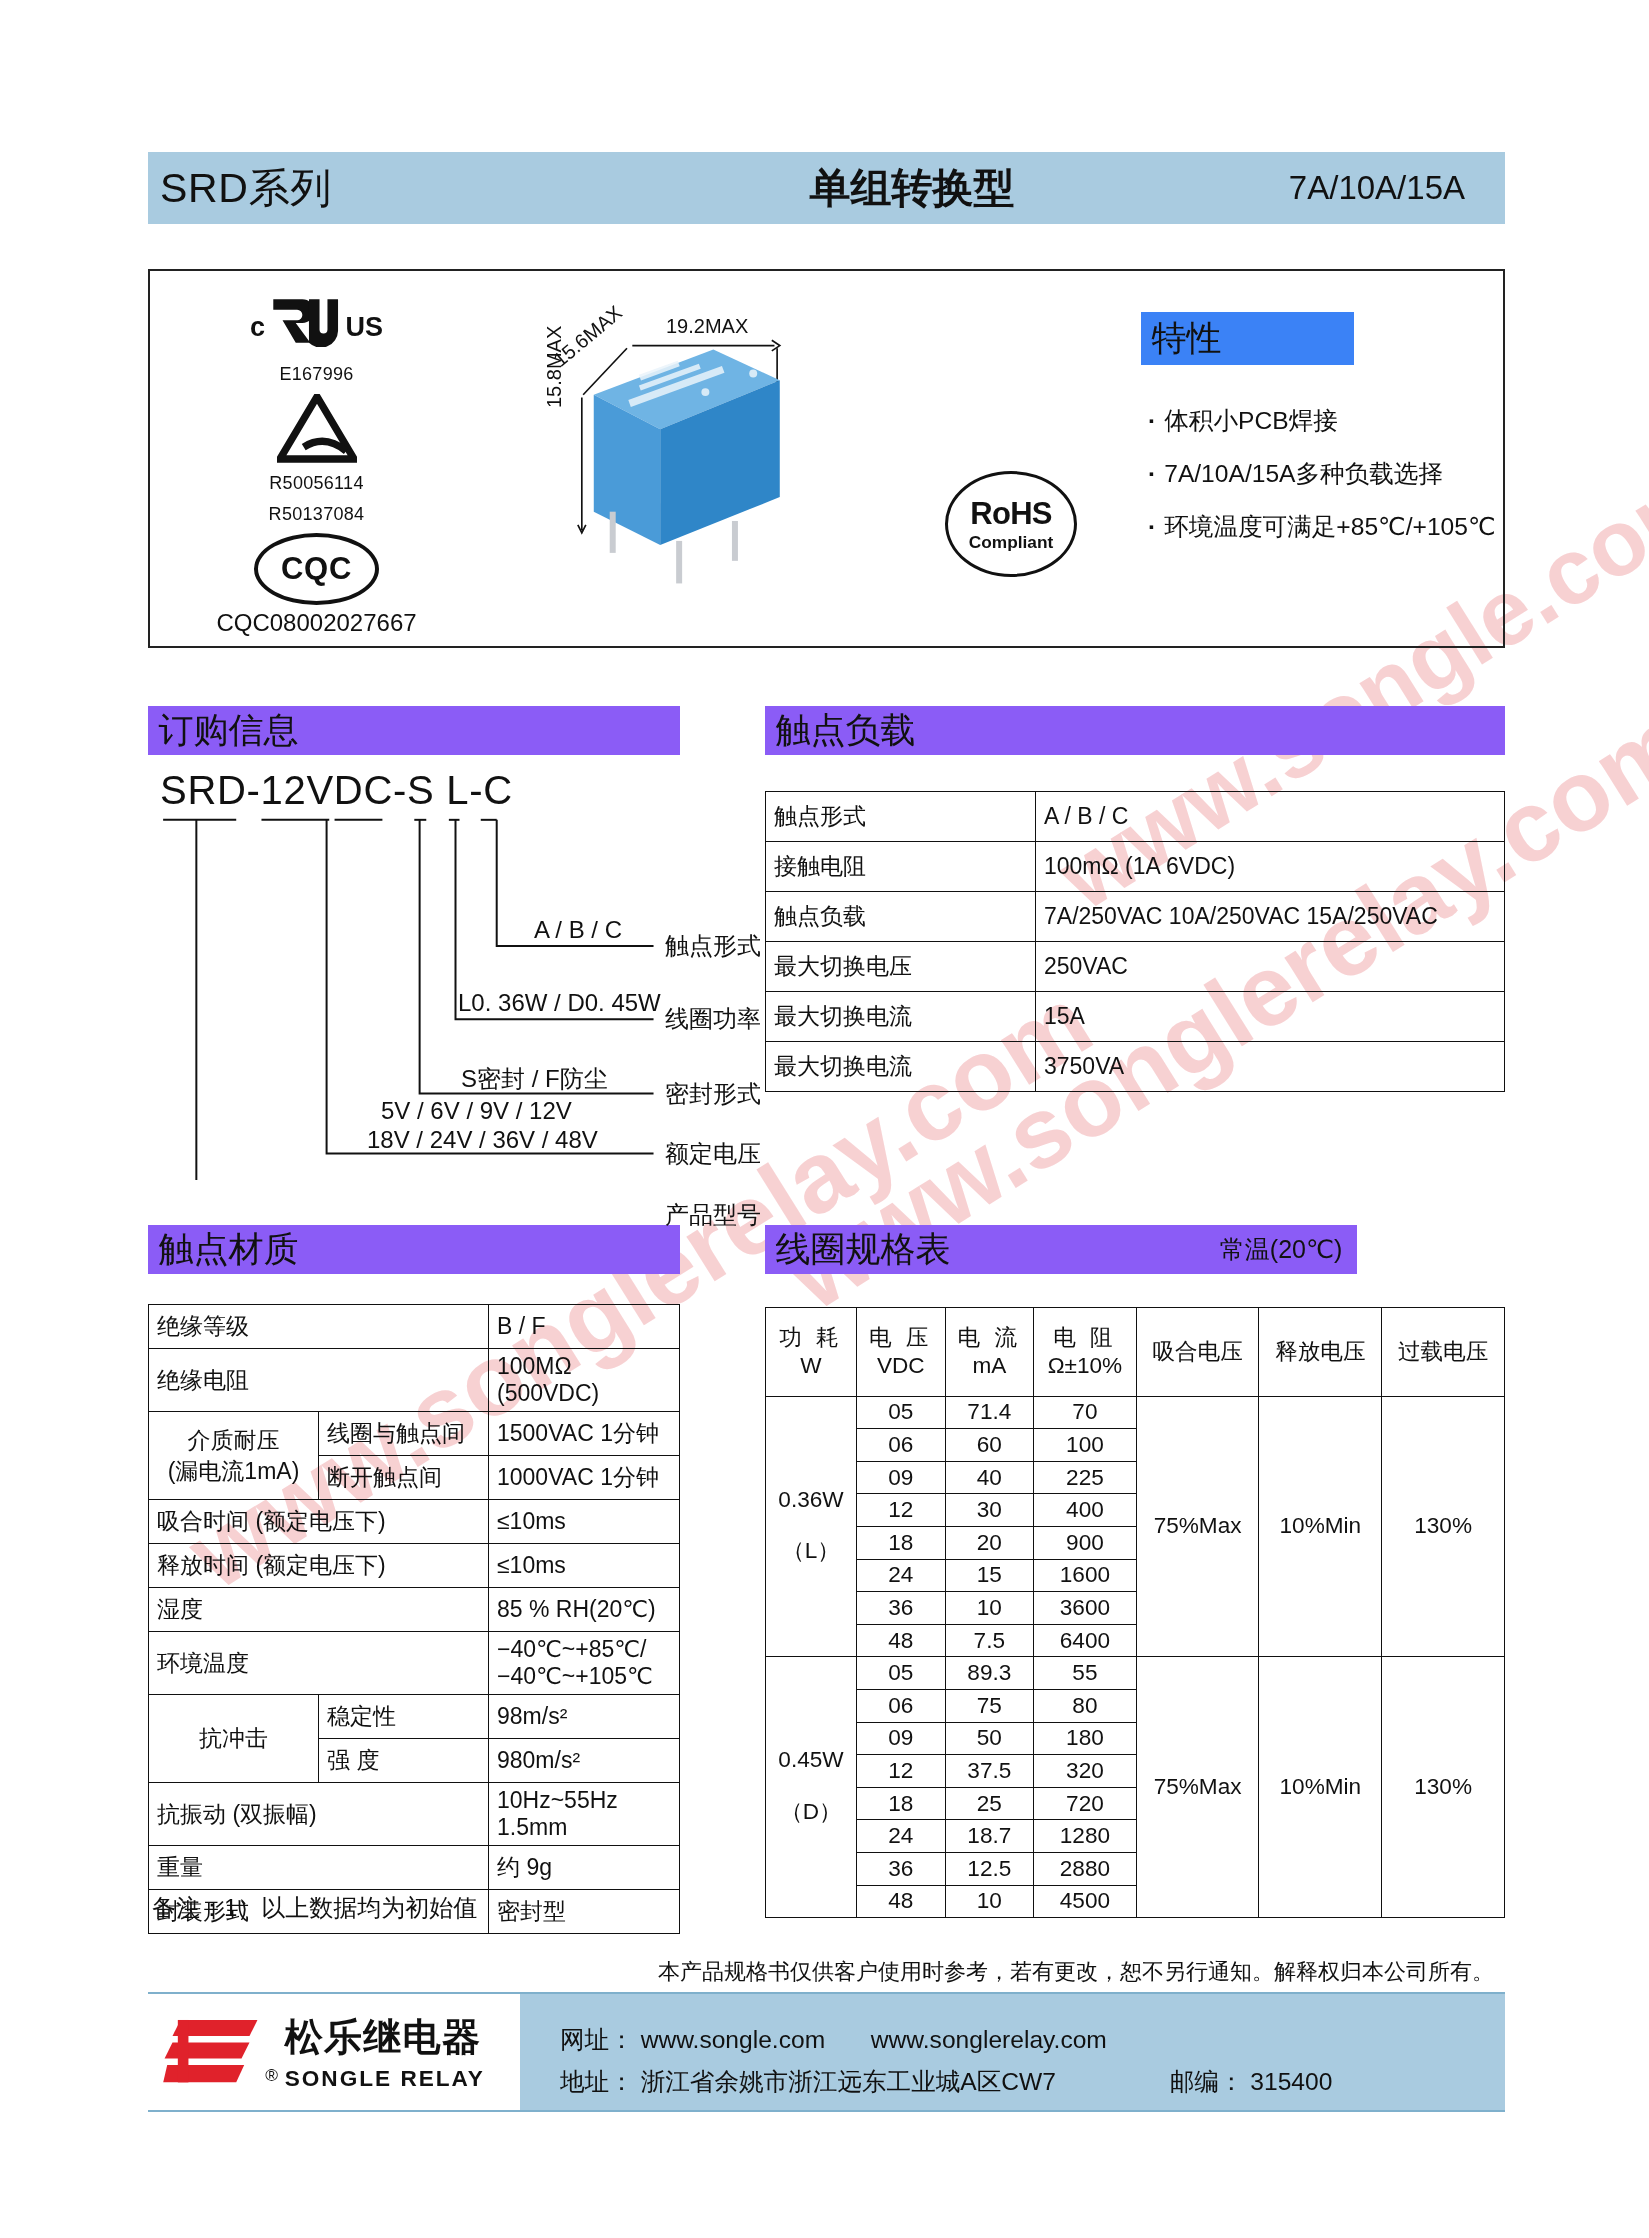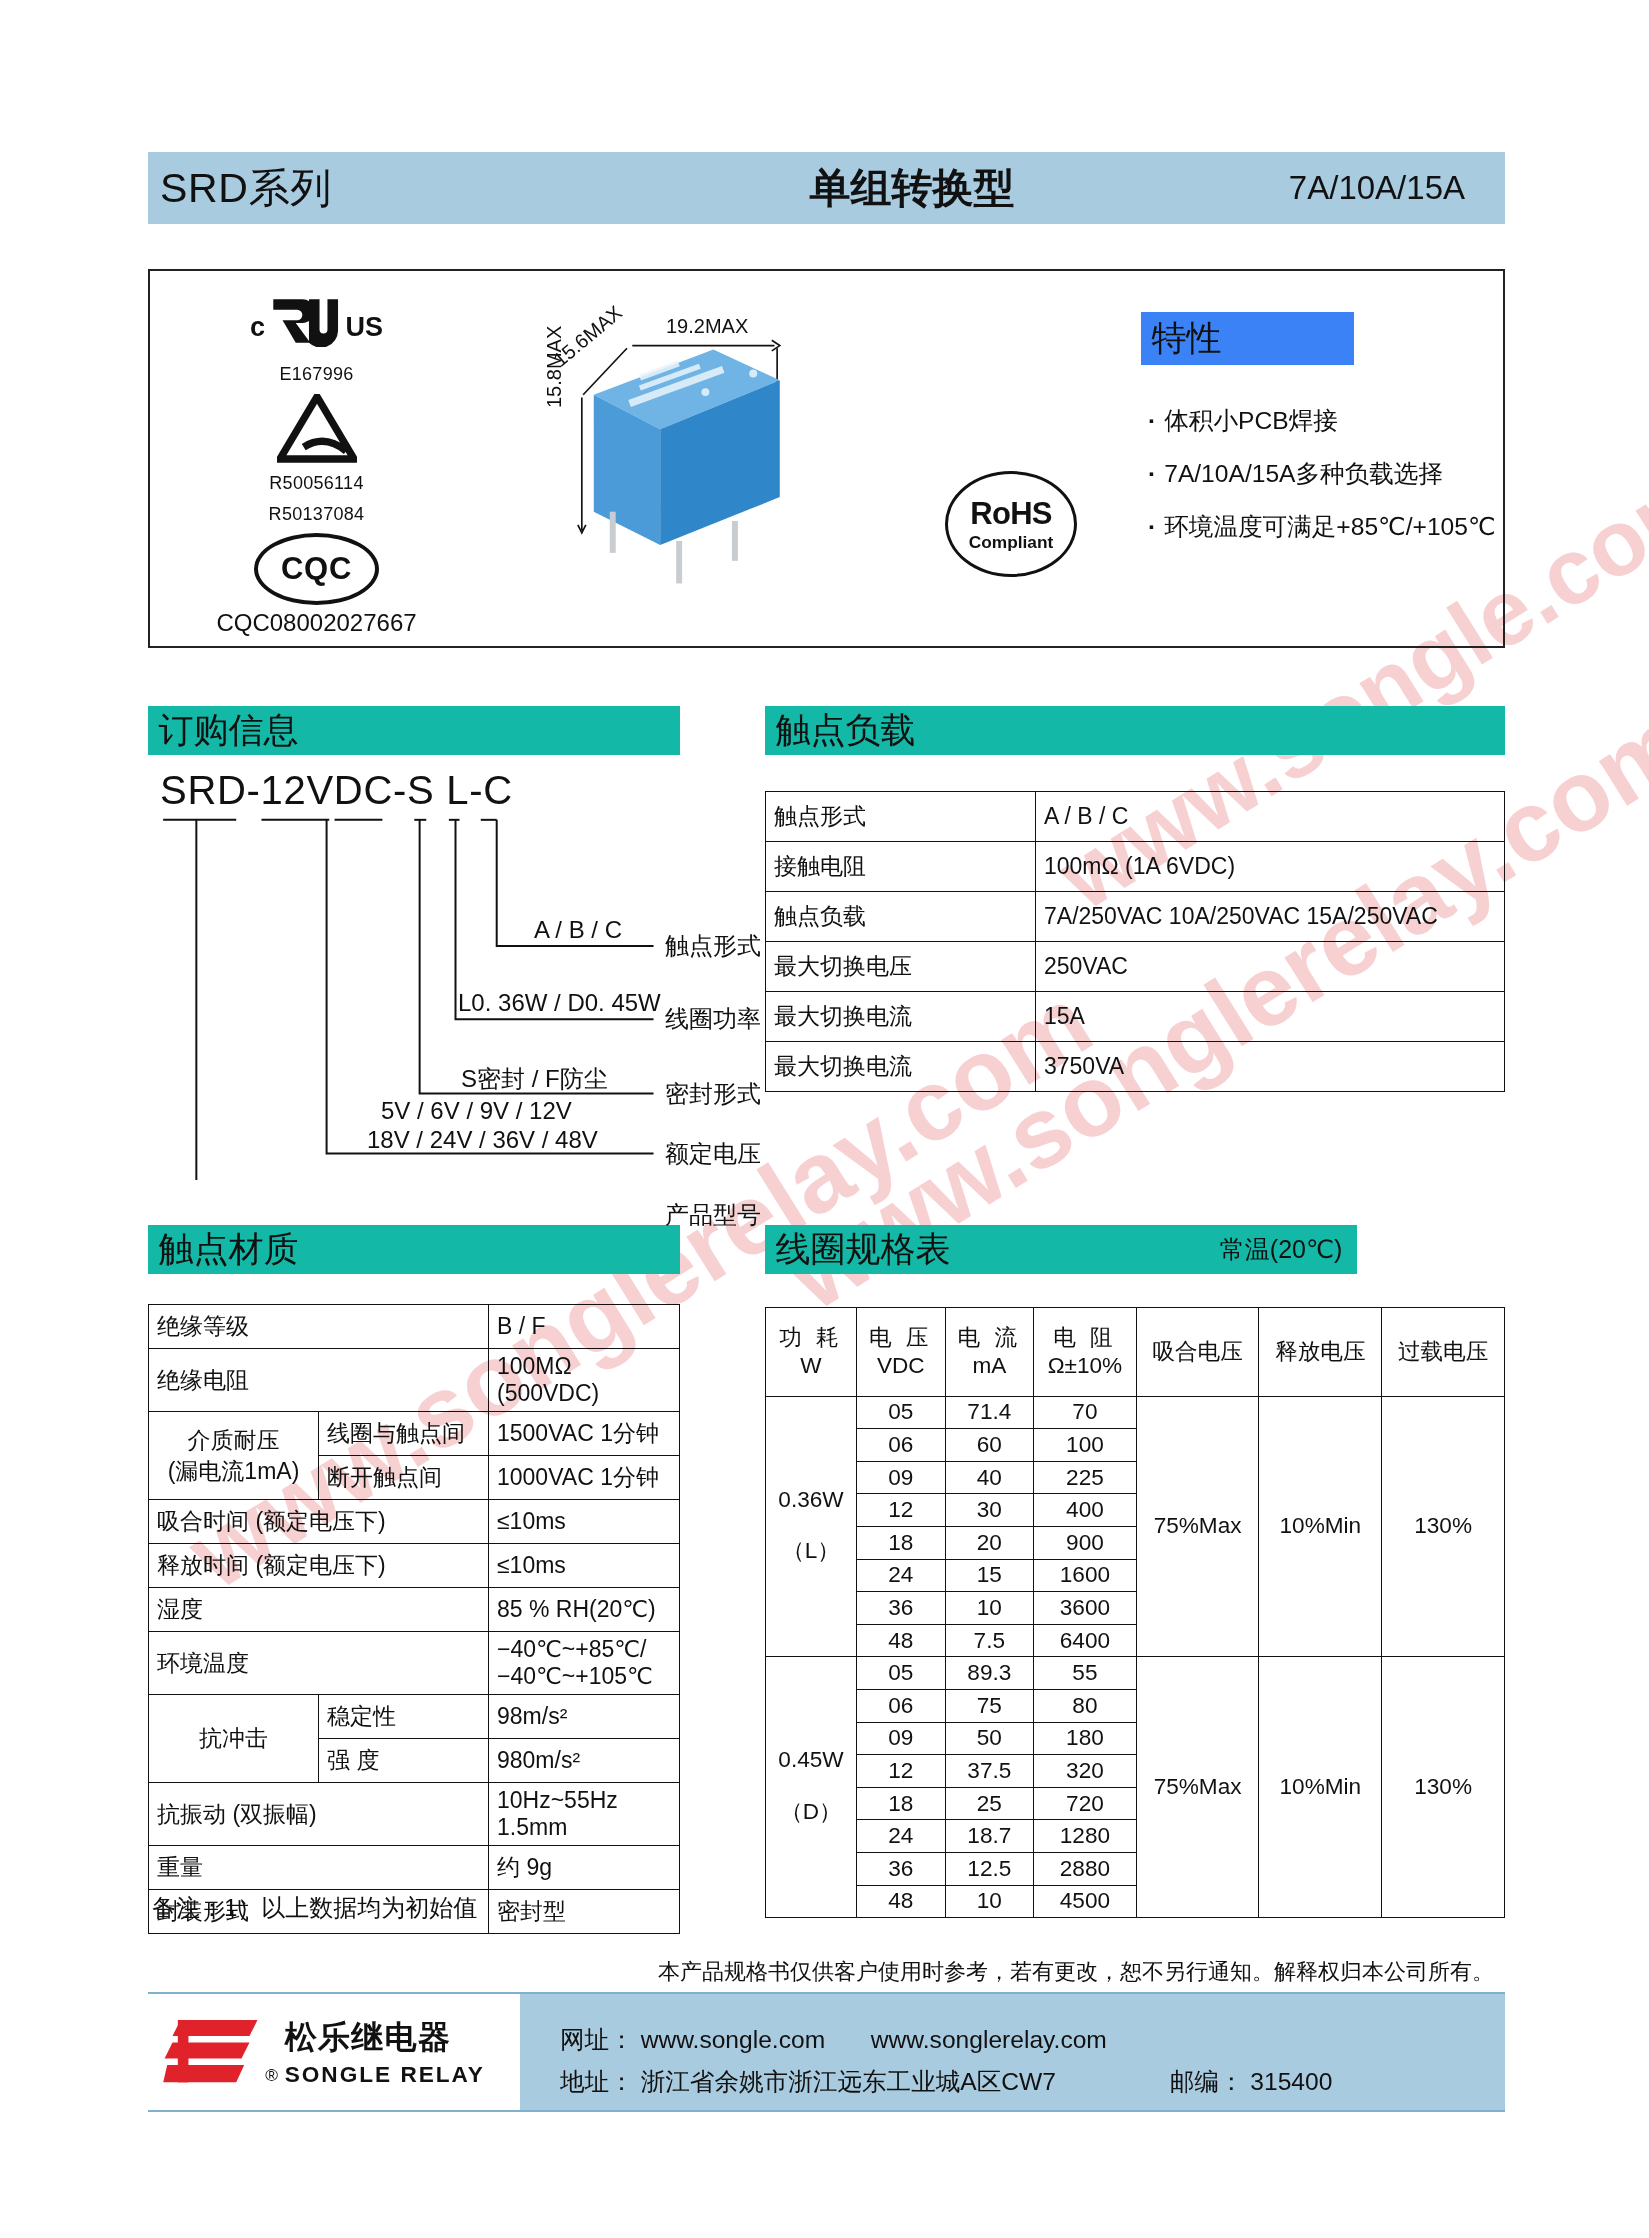--- a/index.html
+++ b/index.html
@@ -188,21 +188,21 @@
     font-size: 24.6px;
     margin-bottom: 20px;
     white-space: nowrap;
   }
   .feat-item::before { content: "·"; margin-right: 8px; font-weight: bold; }
 
   
   .sec-bar {
     position: absolute;
     height: 49px;
-    background: #14b8a6;
+    background: #8b5cf6;
     display: flex;
     align-items: center;
     box-sizing: border-box;
   }
   .sec-bar .sec-title {
     font-size: 35px;
     padding-left: 10.6px;
   }
   .sec-bar .sec-note {
     margin-left: auto;
@@ -307,21 +307,21 @@
   }
   .logo-bars { width: 100px; height: 73px; margin-right: 2.7px; }
   .logo-reg {
     font-size: 17.3px;
     align-self: flex-end;
     margin-bottom: 24px;
     margin-right: 6.7px;
   }
   .logo-text { display: flex; flex-direction: column; }
   .logo-cn {
-    font-size: 32px; font-weight: bold; letter-spacing: 1.3px;
+    font-size: 38px; font-weight: bold; letter-spacing: 1.3px;
     font-family: Liberation Serif, serif;
   }
   .logo-en {
     font-size: 22.6px; font-weight: bold; letter-spacing: 2px;
     margin-top: 2.7px;
   }
   .footer-info {
     position: absolute;
     left: 412px; top: 25px;
     font-size: 24.6px;

